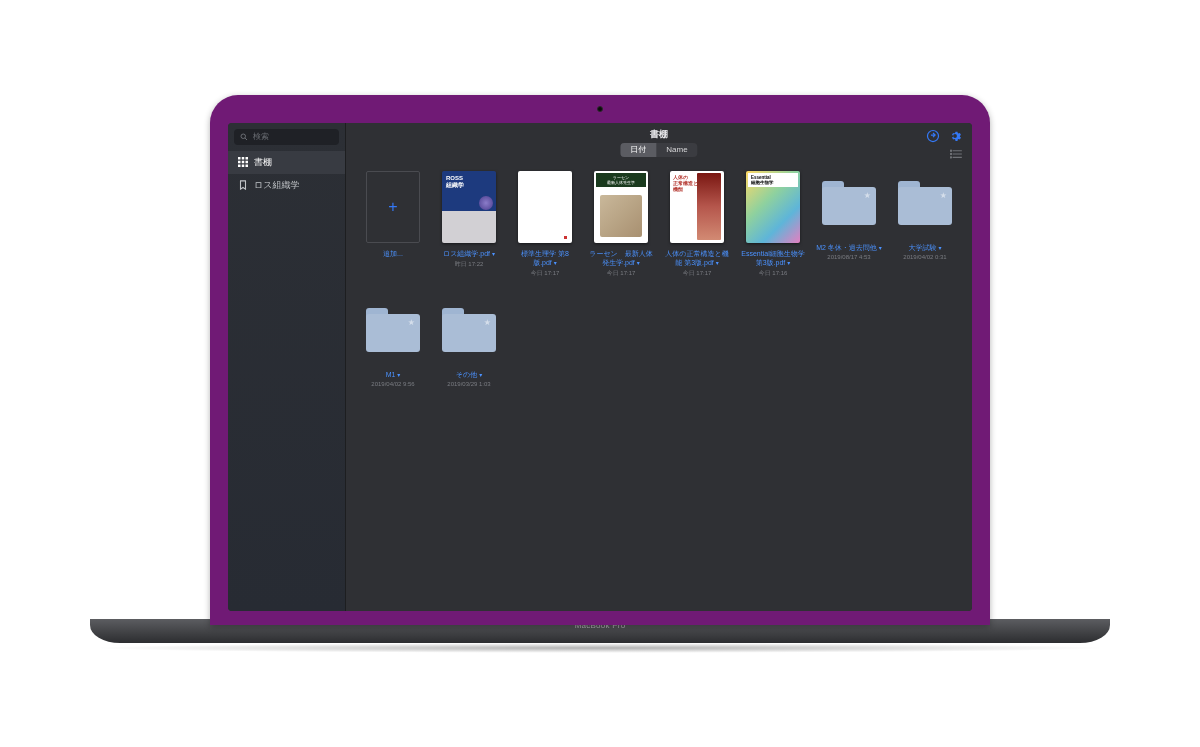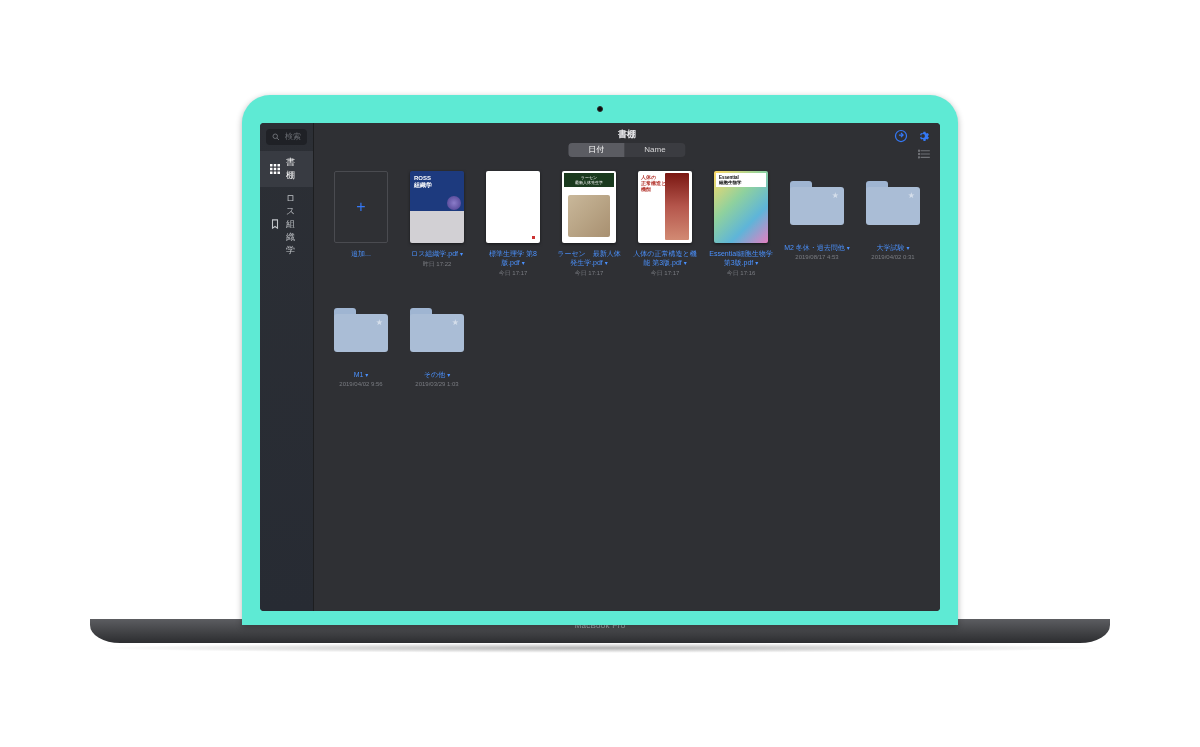--- a/index.html
+++ b/index.html
@@ -14,23 +14,23 @@
 }
 
 
 .laptop {
   width: 840px;
   display: flex;
   flex-direction: column;
   align-items: center;
 }
 .screen-bezel {
-  width: 716px;
+  width: 780px;
   height: 530px;
-  background: #5eead4;
+  background: #701a75;
   border-radius: 28px 28px 0 0;
   padding: 28px 18px 14px 18px;
   box-shadow: 0 2px 6px rgba(0,0,0,.3);
   position: relative;
 }
 .cam {
   position: absolute;
   top: 11px;
   left: 50%;
   transform: translateX(-50%);
@@ -150,21 +150,21 @@
   left: 50%;
   top: 20px;
   transform: translateX(-50%);
   display: flex;
   background: #3b3c41;
   border-radius: 4px;
   overflow: hidden;
   height: 14px;
 }
 .seg div {
-  padding: 0 20px;
+  padding: 0 10px;
   font-size: 8px;
   line-height: 14px;
   color: #d7d7d9;
 }
 .seg .sel {
   background: #5b5c62;
   color: #fff;
 }
 .viewlist-icon {
   position: absolute;

